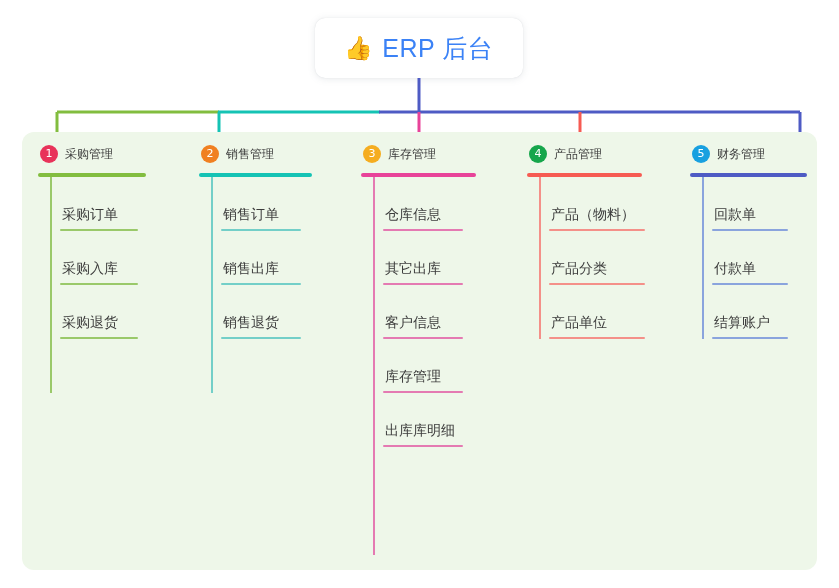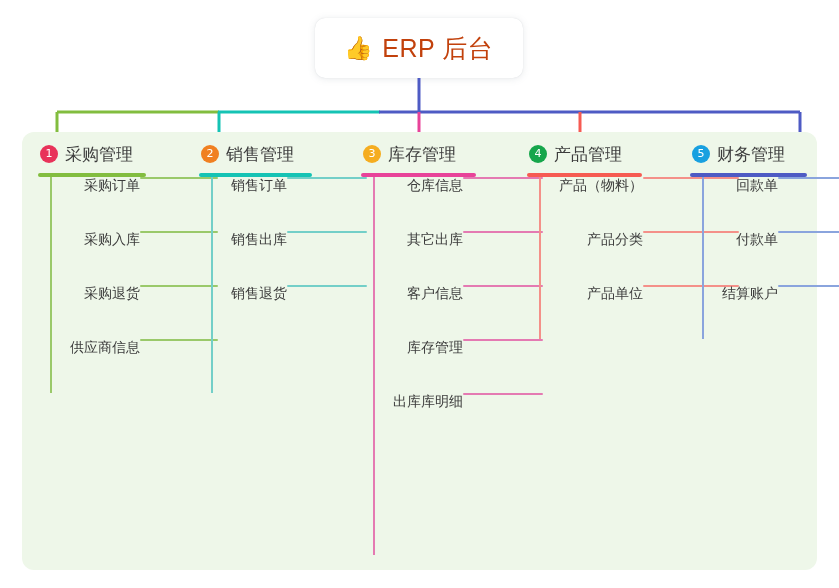--- a/index.html
+++ b/index.html
@@ -17,21 +17,21 @@
     left: 315px; top: 18px;
     width: 208px; height: 60px;
     background: #ffffff;
     border-radius: 10px;
     box-shadow: 0 1px 7px rgba(120,130,140,0.17), 0 0 1px rgba(120,130,140,0.25);
     display: flex; align-items: center; justify-content: center;
     gap: 9px;
   }
   .title-emoji { font-size: 23px; line-height: 1; }
   .title-text {
-    font-size: 25px; color: #c2410c; letter-spacing: 0.5px;
+    font-size: 25px; color: #3b82f6; letter-spacing: 0.5px;
     white-space: nowrap;
   }
 
   
   #connectors { position: absolute; left: 0; top: 0; width: 839px; height: 588px; pointer-events: none; }
 
   
   .panel {
     position: absolute;
     left: 22px; top: 132px;
@@ -45,31 +45,31 @@
   .col-head {
     display: flex; align-items: center; gap: 7px;
     height: 26px; padding-left: 2px;
   }
   .badge {
     width: 18px; height: 18px; border-radius: 50%;
     color: #fff; font-size: 11px; line-height: 18px;
     text-align: center; flex: 0 0 18px;
     font-family: "DejaVu Sans", sans-serif;
   }
-  .head-label { font-size: 17px; color: #3c3c3c; white-space: nowrap; }
+  .head-label { font-size: 12px; color: #3c3c3c; white-space: nowrap; }
   .head-rule { height: 4px; border-radius: 2px; margin-top: 6px; }
 
   
   .leaves { position: relative; margin-top: 0px; padding-left: 12px; }
   .spine { position: absolute; left: 12px; top: 0; width: 2px; }
   .leaf {
     position: relative;
     height: 54px;
-    padding-left: 18px;
-    display: flex; flex-direction: row; justify-content: flex-end; text-align: right;
+    padding-left: 10px;
+    display: flex; flex-direction: column; justify-content: flex-end;
   }
   .leaf-label {
     font-size: 14px; color: #3c3c3c; white-space: nowrap;
     padding-bottom: 5px; padding-left: 2px;
   }
   .leaf-rule { height: 2px; border-radius: 1px; }
 </style>
 </head>
 <body>
 
@@ -109,24 +109,20 @@
             <div class="leaf-rule" style="width: 78px; background: rgb(154, 201, 106);"></div>
           </div>
           <div class="leaf">
             <div class="leaf-label">采购入库</div>
             <div class="leaf-rule" style="width: 78px; background: rgb(154, 201, 106);"></div>
           </div>
           <div class="leaf">
             <div class="leaf-label">采购退货</div>
             <div class="leaf-rule" style="width: 78px; background: rgb(154, 201, 106);"></div>
           </div>
-          <div class="leaf">
-            <div class="leaf-label">供应商信息</div>
-            <div class="leaf-rule" style="width: 78px; background: rgb(154, 201, 106);"></div>
-          </div>
         </div>
       </div>
       <div class="col" style="left: 199px;">
         <div class="col-head">
           <span class="badge" style="background: rgb(240, 128, 33);">2</span>
           <span class="head-label">销售管理</span>
         </div>
         <div class="head-rule" style="width: 113px; background: rgb(21, 195, 180);"></div>
         <div class="leaves">
           <div class="spine" style="height: 216px; background: rgb(115, 207, 200);"></div>

